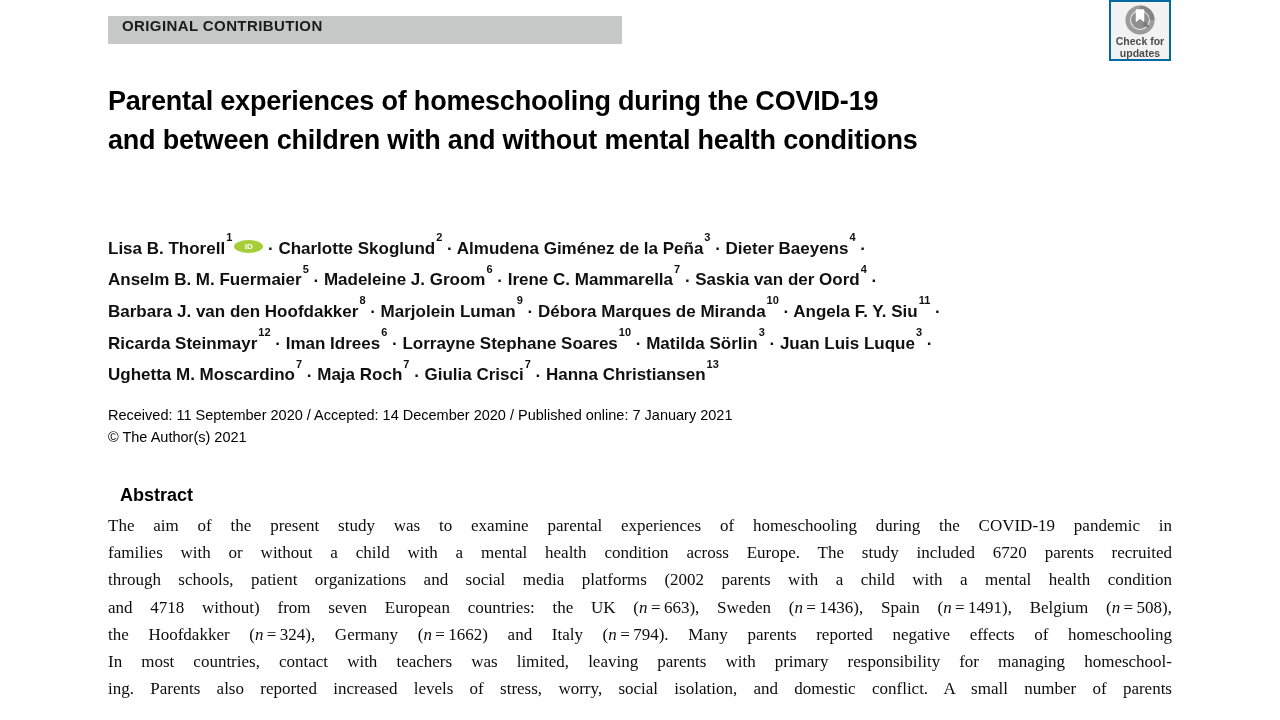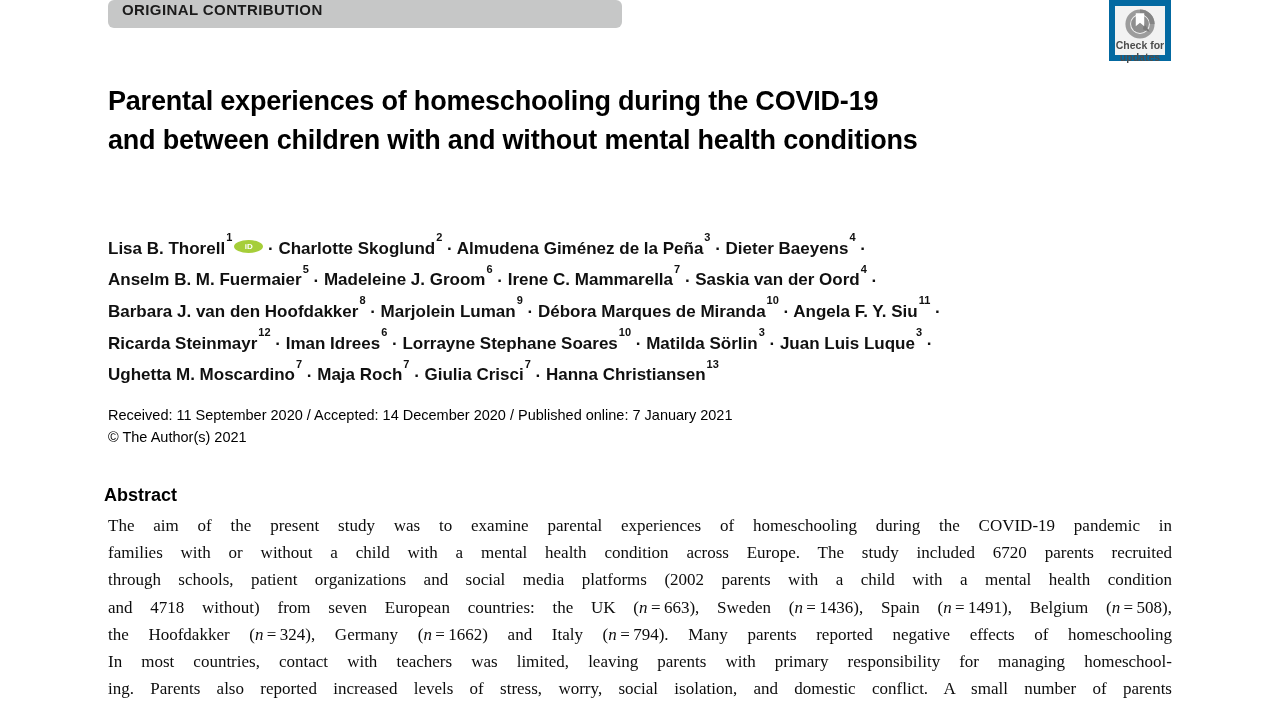--- a/index.html
+++ b/index.html
@@ -4,33 +4,32 @@
 <style>
   html,body{margin:0;padding:0;}
   body{
     width:1280px;height:720px;overflow:hidden;background:#ffffff;
     font-family:"Liberation Sans",sans-serif;position:relative;
   }
   .page{position:absolute;inset:0;background:#ffffff;}
 
   
   .banner{
-    position:absolute;left:108px;top:0;width:514px;height:28px;
+    position:absolute;left:108px;top:16px;width:514px;height:28px;
     background:#c6c7c7;
-    border-radius:6px;
   }
   .banner span{
     display:block;padding:1px 0 0 14px;
     font-weight:700;font-size:15px;letter-spacing:.4px;color:#1b1b1b;
   }
 
   
   .crossmark{
     position:absolute;left:1109px;top:0;width:62px;height:61px;
-    background:#f2f2f2;border:6px solid #0369a1;box-sizing:border-box;
+    background:#f2f2f2;border:2px solid #0369a1;box-sizing:border-box;
     text-align:center;cursor:pointer;
   }
   .crossmark svg{display:block;margin:2px auto 0 auto;}
   .cm-text{font-weight:700;font-size:10.5px;line-height:11.5px;color:#4c4c4c;}
 
   
   .title{
     position:absolute;left:108px;top:82px;margin:0;width:1080px;
     font-weight:700;font-size:27px;line-height:39px;color:#000;
     letter-spacing:-.2px;
@@ -50,21 +49,21 @@
   }
 
   
   .meta{
     position:absolute;left:108px;top:404px;
     font-size:14.5px;line-height:22px;color:#000;
   }
 
   
   .abs-head{
-    position:absolute;left:104px;top:485px;margin:0;
+    position:absolute;left:120px;top:485px;margin:0;
     font-weight:700;font-size:18px;color:#000;
   }
   .abs-body{
     position:absolute;left:108px;top:512px;width:1064px;
     font-family:"Liberation Serif",serif;font-size:17px;line-height:27.2px;color:#0c0c0c;
   }
   .abs-line{text-align:justify;text-align-last:justify;}
 </style>
 </head>
 <body>

